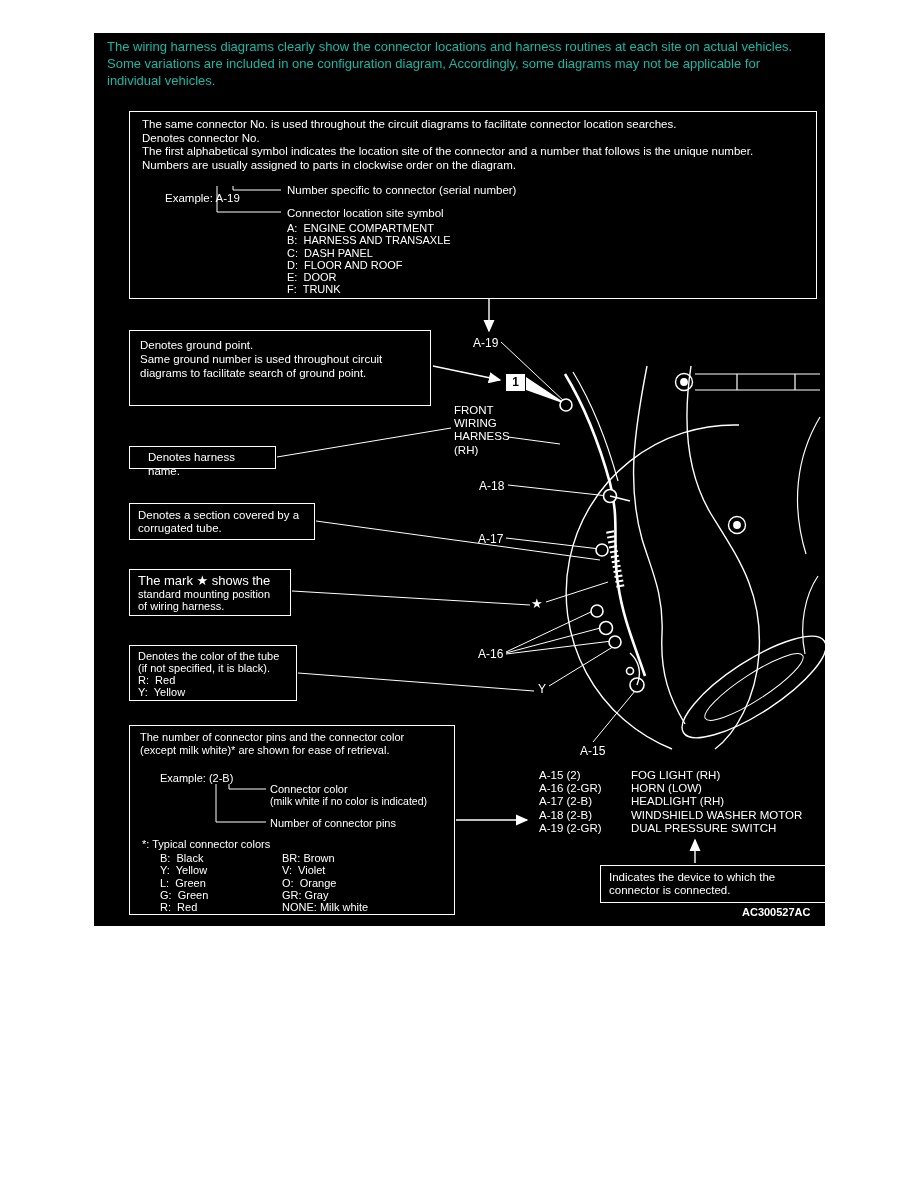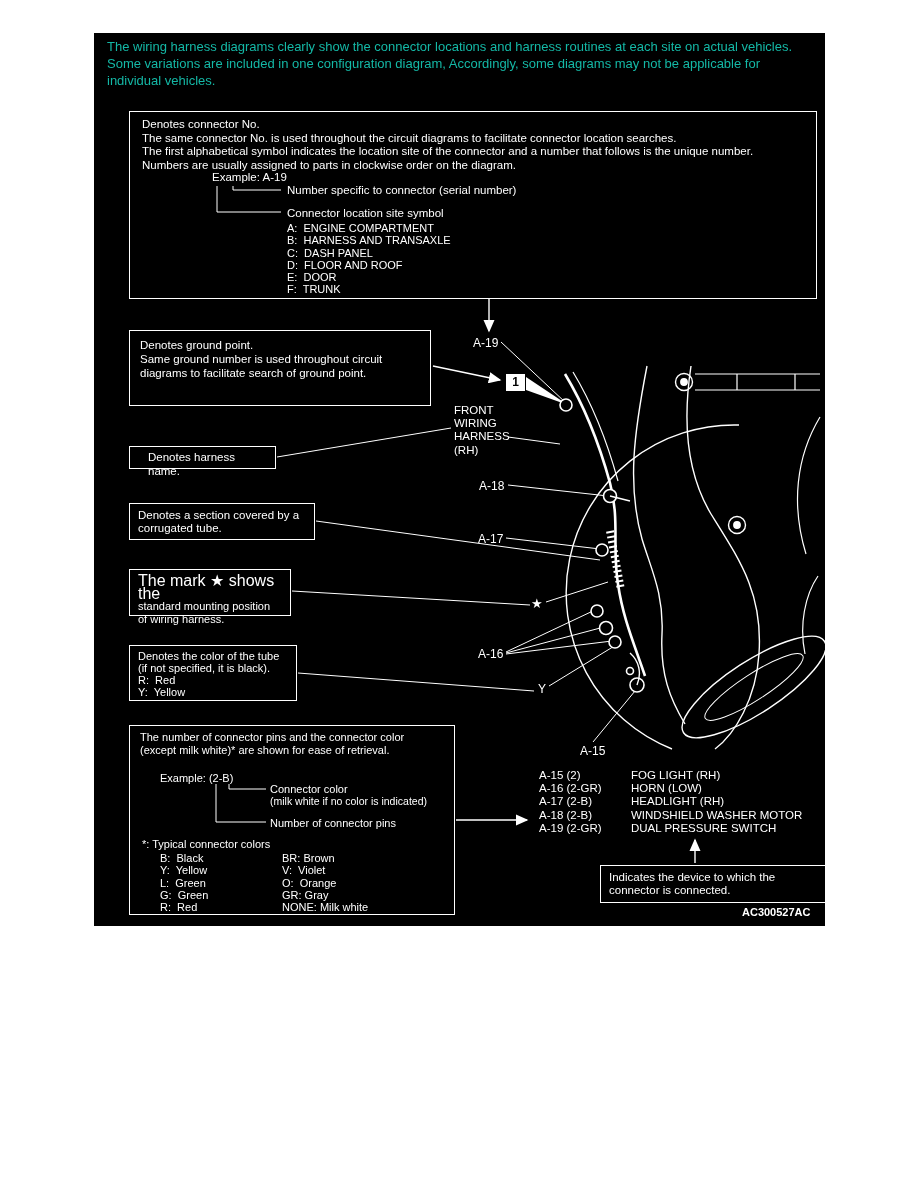--- a/index.html
+++ b/index.html
@@ -25,26 +25,26 @@
 </style>
 </head>
 <body>
 
 <div class="panel">
 
   <div class="abs intro">The wiring harness diagrams clearly show the connector locations and harness routines at each site on actual vehicles. Some variations are included in one configuration diagram, Accordingly, some diagrams may not be applicable for individual vehicles.</div>
 
   <div class="cbox" style="left:35px; top:78px; width:688px; height:188px;">
     <div class="box1-lines t">
+      <div>The same connector No. is used throughout the circuit diagrams to facilitate connector location searches.</div>
       <div>Denotes connector No.</div>
-      <div>The same connector No. is used throughout the circuit diagrams to facilitate connector location searches.</div>
       <div>The first alphabetical symbol indicates the location site of the connector and a number that follows is the unique number.</div>
       <div>Numbers are usually assigned to parts in clockwise order on the diagram.</div>
     </div>
-    <div class="abs t" style="left:35px; top:59px;margin-left:47px;">Example: A-19</div>
+    <div class="abs t" style="left:35px; top:80px;">Example: A-19</div>
     <div class="abs t" style="left:157px; top:72px;">Number specific to connector (serial number)</div>
     <div class="abs t" style="left:157px; top:95px;">Connector location site symbol</div>
     <div class="abs" style="left:157px; top:110px;">
       <div class="s">A:  ENGINE COMPARTMENT</div>
       <div class="s">B:  HARNESS AND TRANSAXLE</div>
       <div class="s">C:  DASH PANEL</div>
       <div class="s">D:  FLOOR AND ROOF</div>
       <div class="s">E:  DOOR</div>
       <div class="s">F:  TRUNK</div>
     </div>
@@ -59,21 +59,21 @@
   <div class="cbox" style="left:35px; top:413px; width:147px; height:23px; padding:4px 18px;">
     <div class="t">Denotes harness name.</div>
   </div>
 
   <div class="cbox" style="left:35px; top:470px; width:186px; height:37px; padding:5px 8px;">
     <div class="t" style="line-height:13px;">Denotes a section covered by a</div>
     <div class="t" style="line-height:13px;">corrugated tube.</div>
   </div>
 
   <div class="cbox" style="left:35px; top:536px; width:162px; height:47px; padding:5px 8px;">
-    <div class="t" style="font-size:16px; line-height:12.5px;">The mark  ★  shows the</div>
+    <div class="t" style="font-size:13px; line-height:12.5px;">The mark  ★  shows the</div>
     <div class="t" style="font-size:11px; line-height:12.5px;">standard mounting position</div>
     <div class="t" style="font-size:11px; line-height:12.5px;">of wiring harness.</div>
   </div>
 
   <div class="cbox" style="left:35px; top:612px; width:168px; height:56px; padding:4px 8px;">
     <div class="s" style="line-height:12px;">Denotes the color of the tube</div>
     <div class="s" style="line-height:12px;">(if not specified, it is black).</div>
     <div class="s" style="line-height:12px;">R:  Red</div>
     <div class="s" style="line-height:12px;">Y:  Yellow</div>
   </div>

